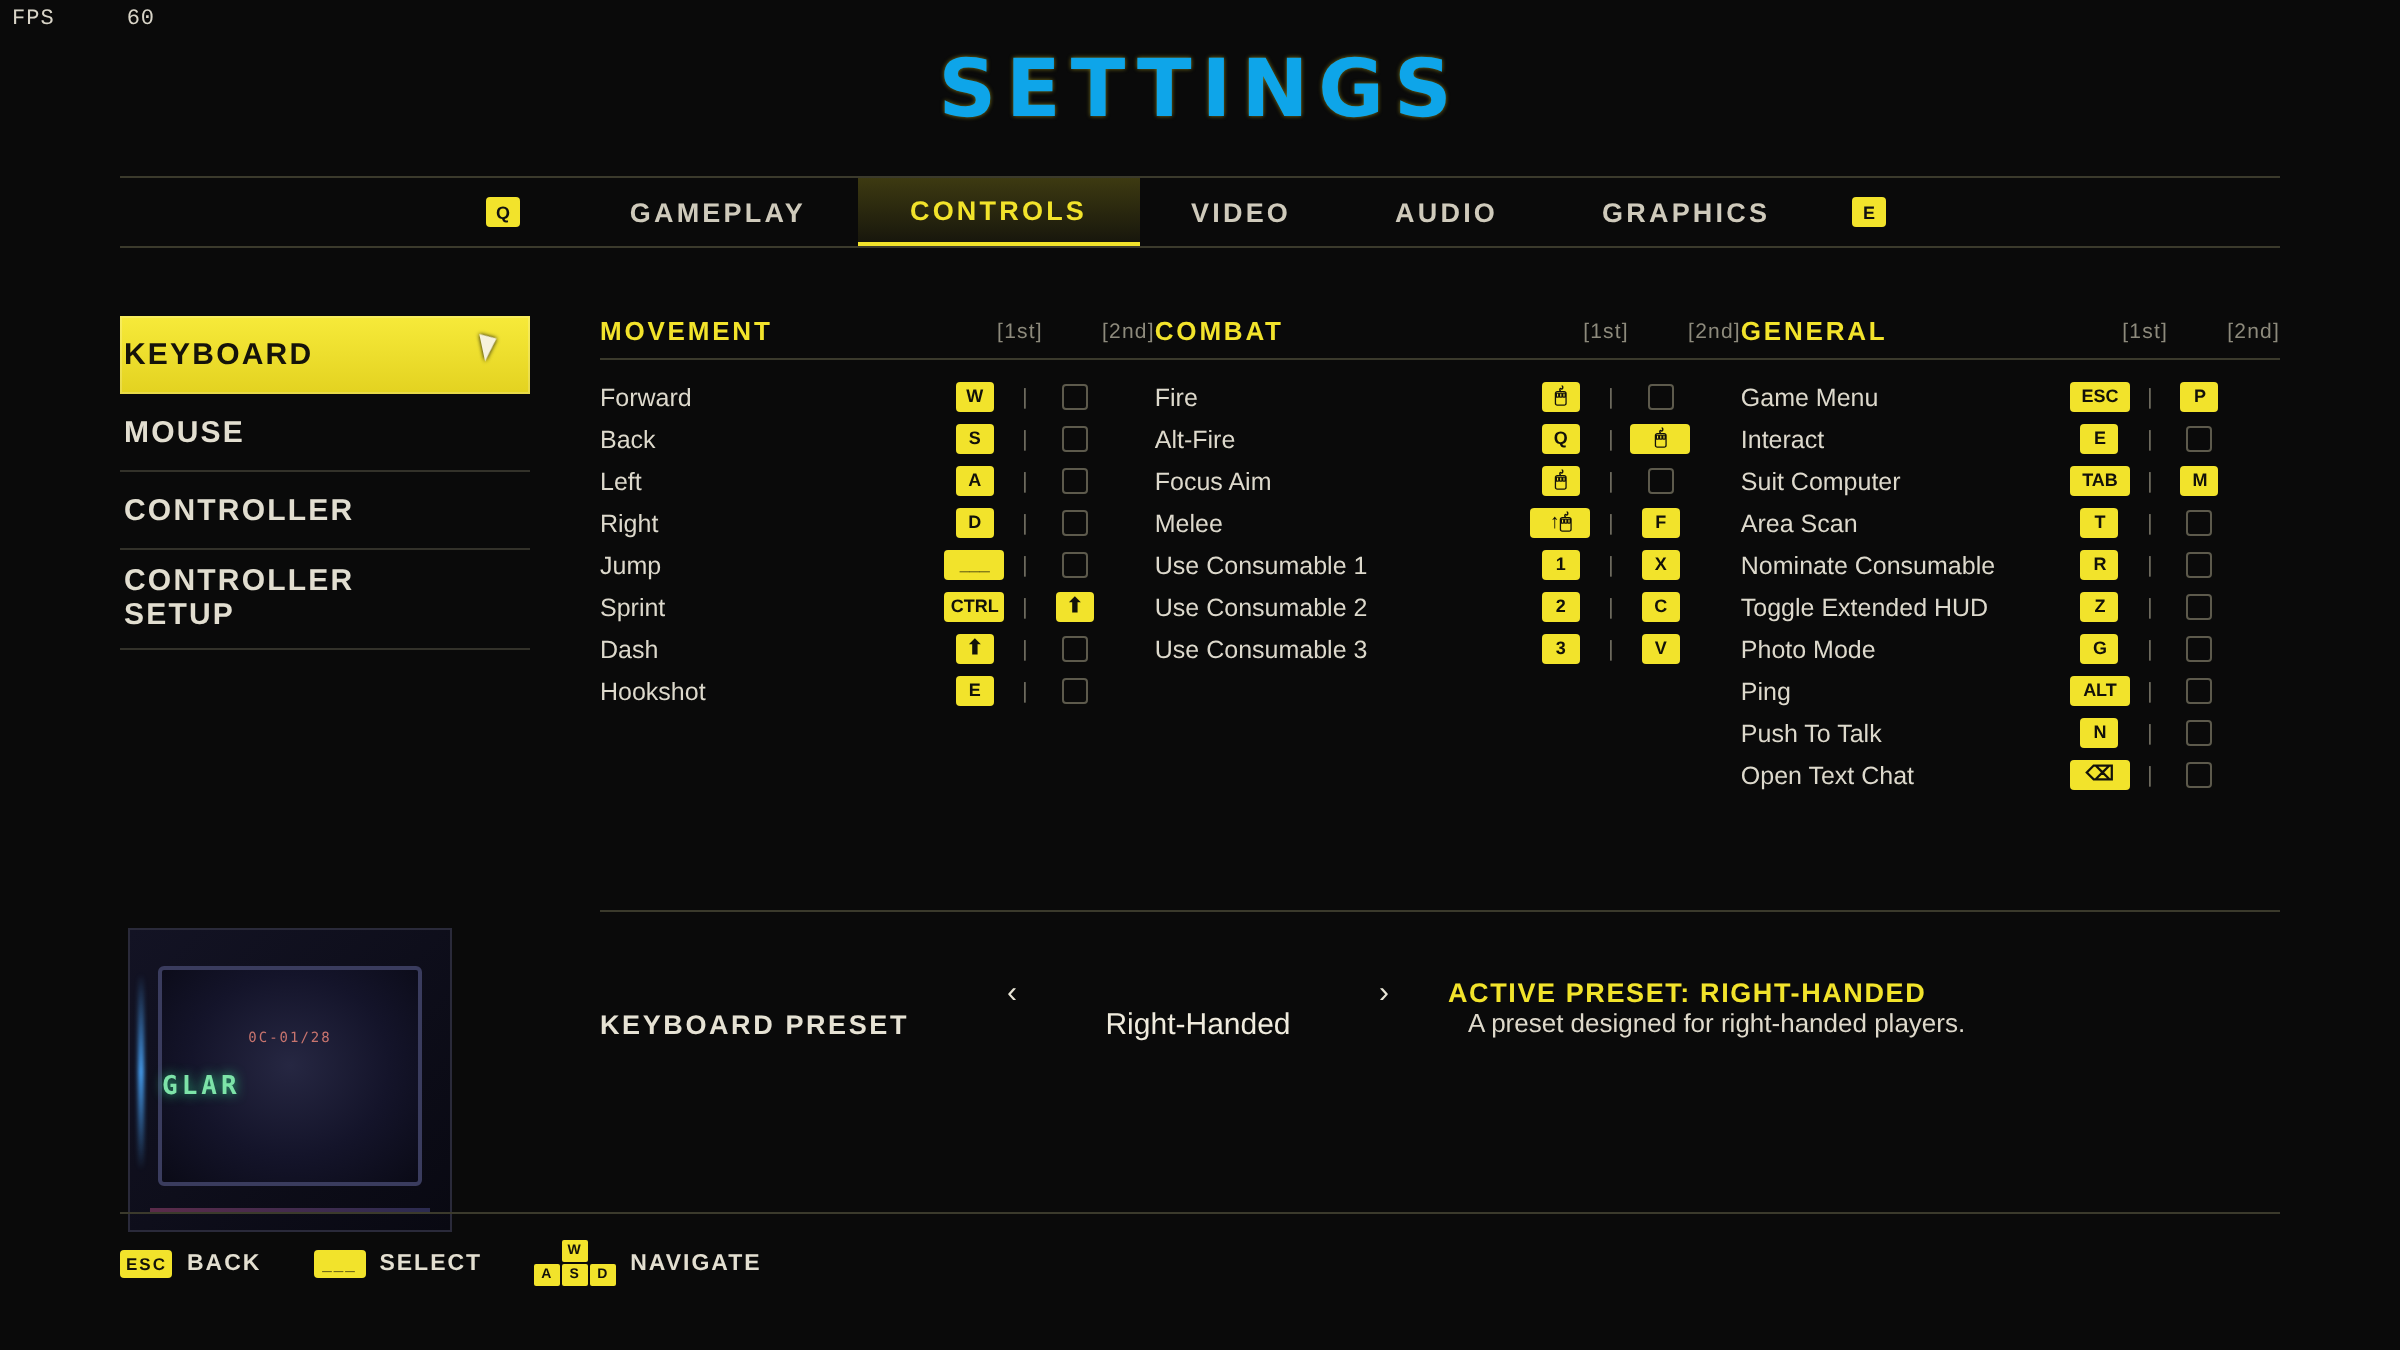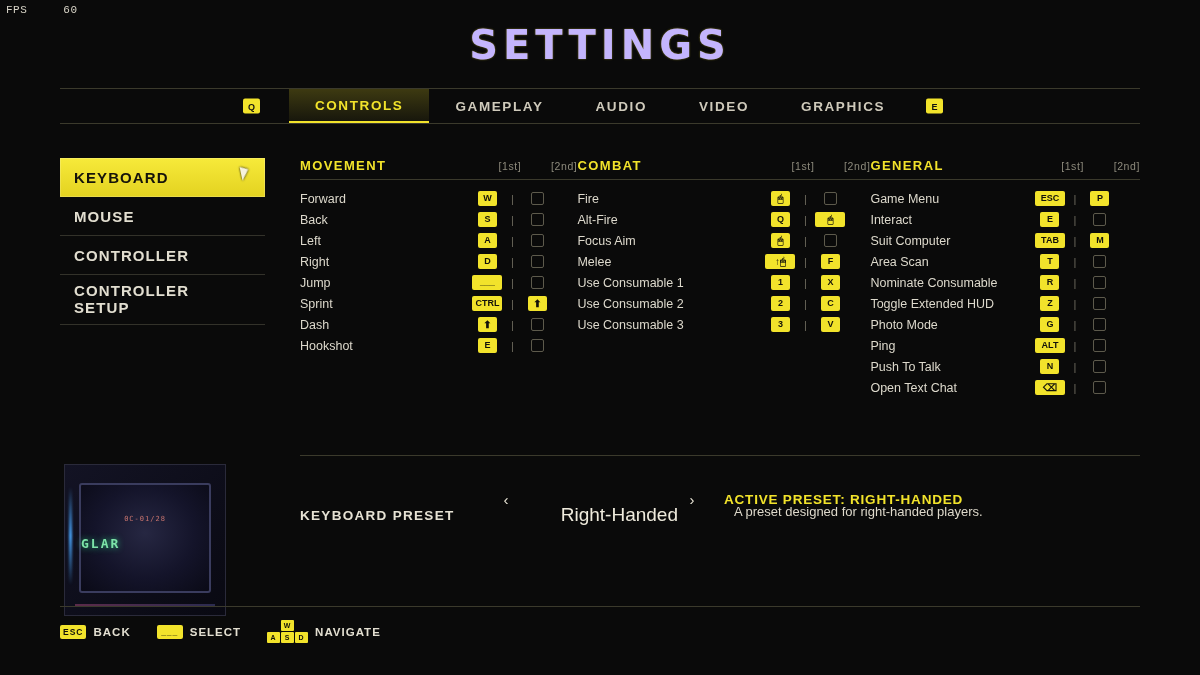--- a/index.html
+++ b/index.html
@@ -24,21 +24,21 @@
     display: flex; gap: 36px;
   }
 
   
   .title {
     position: absolute; top: 22px; left: 0; right: 0;
     text-align: center;
     font-size: 40px;
     font-weight: bold;
     letter-spacing: 5px;
-    color: #c4b5fd;
+    color: #0ea5e9;
     font-family: "DejaVu Sans", sans-serif;
     text-shadow: 0 0 2px rgba(242,227,43,.5);
   }
 
   
   .tabbar {
     position: absolute; top: 88px; left: 60px; width: 1080px; height: 36px;
     border-top: 1px solid #3b3a2c;
     border-bottom: 1px solid #3b3a2c;
     display: flex; align-items: center;
@@ -67,21 +67,21 @@
     display: flex; align-items: center; justify-content: center;
     border-radius: 2px;
   }
   .tabkey.left { left: 183px; }
   .tabkey.right { right: 197px; }
 
   
   .leftnav { position: absolute; top: 158px; left: 60px; width: 205px; }
   .navitem {
     height: 39px; display: flex; align-items: center;
-    padding: 0 14px;
+    padding: 0 2px;
     font-size: 15px; font-weight: bold; letter-spacing: 1.1px;
     color: #e2ded0;
     border-bottom: 1px solid #33322a;
     position: relative;
   }
   .navitem.active {
     background: linear-gradient(180deg,#f7ea3a,#e3d220);
     color: #15130a;
     border-bottom: none;
     box-shadow: inset 0 0 0 1px rgba(255,255,255,.18);
@@ -151,21 +151,21 @@
   .presetwrap {
     position: absolute; left: 300px; top: 455px; width: 840px;
     border-top: 1px solid #3b3a2c;
     padding-top: 16px;
   }
   .presetrow { display: flex; align-items: center; }
   .presetlabel {
     width: 192px; font-size: 13.5px; letter-spacing: 1.3px; color: #e6e2d4; font-weight: bold; margin-top: 32px;
   }
   .arrow { width: 28px; text-align: center; color: #e9e5d6; font-size: 15px; }
-  .presetvalue { width: 158px; text-align: right; font-size: 19px; color: #efebdd; margin-top: 32px; }
+  .presetvalue { width: 158px; text-align: center; font-size: 15px; color: #efebdd; margin-top: 32px; }
   .activepreset {
     margin-left: 18px; font-size: 13.5px; font-weight: bold; letter-spacing: .8px; color: #f2e32b;
   }
   .presetdesc {
     position: absolute; left: 434px; top: 48px;
     font-size: 13px; color: #ded9cb;
   }
 
   
   .bottomline {
@@ -236,24 +236,24 @@
   <div class="fps">
     <span>FPS</span>
     <span>60</span>
   </div>
 
   <div class="title">SETTINGS</div>
 
   <div class="tabbar">
     <div class="tabkey left">Q</div>
     <div class="tabs">
+      <div class="tab">GAMEPLAY</div>
       <div class="tab active">CONTROLS</div>
-      <div class="tab">GAMEPLAY</div>
+      <div class="tab">VIDEO</div>
       <div class="tab">AUDIO</div>
-      <div class="tab">VIDEO</div>
       <div class="tab">GRAPHICS</div>
     </div>
     <div class="tabkey right">E</div>
   </div>
 
   <div class="leftnav">
     <div class="navitem active">
       <span>KEYBOARD</span>
       <span class="cursor"></span>
     </div>

